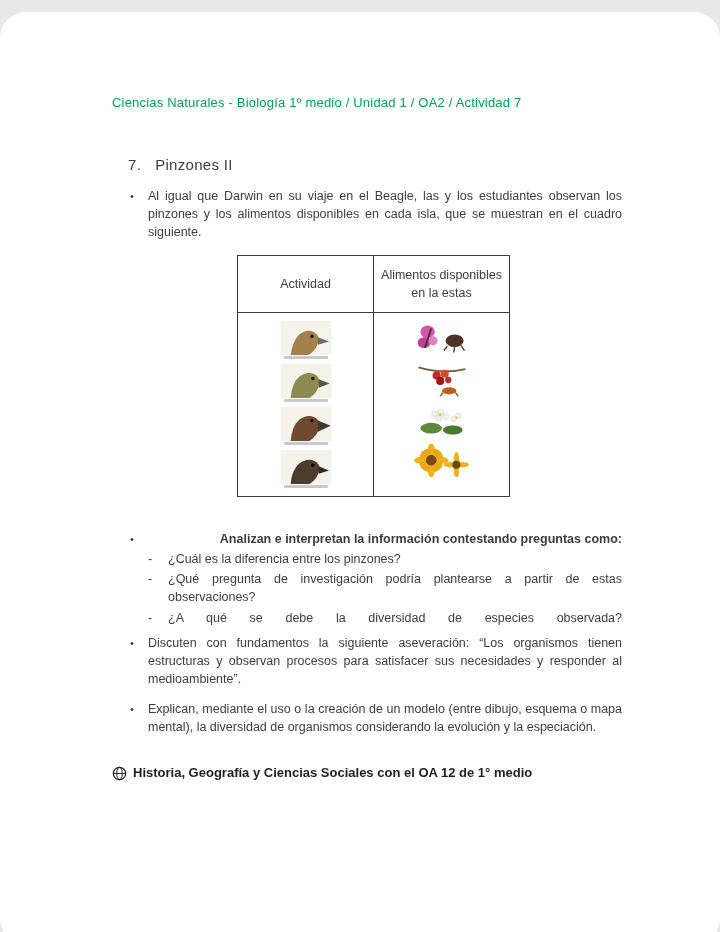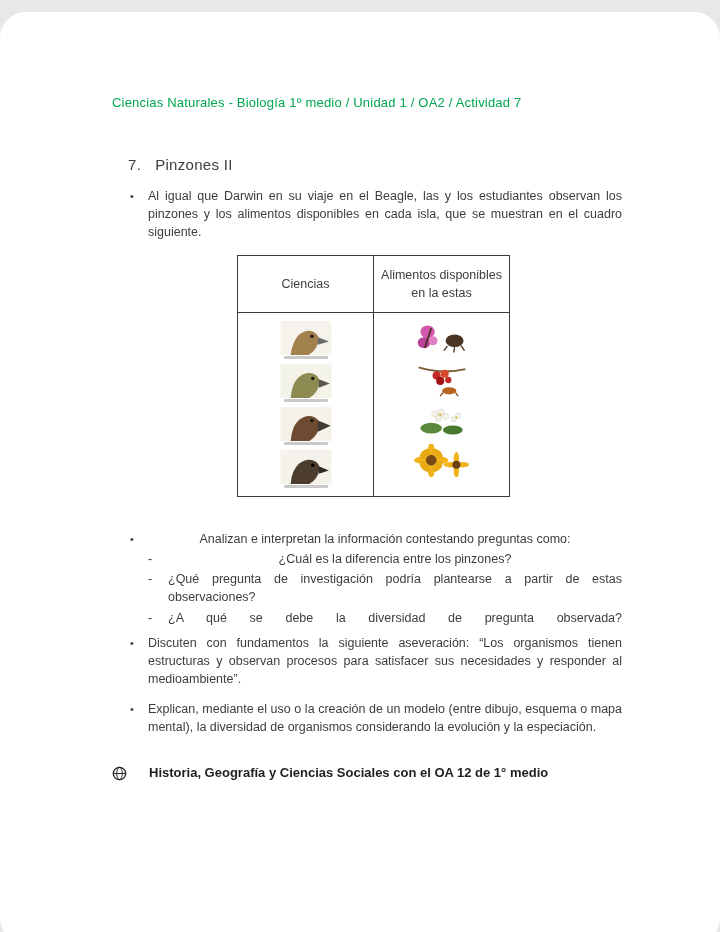--- a/index.html
+++ b/index.html
@@ -24,21 +24,21 @@
     position:absolute;top:142px;left:128px;
     color:#3d3d3d;font-size:15px;letter-spacing:.3px;
   }
   .activity-title .num{margin-right:14px;}
   .block{position:absolute;left:130px;width:492px;}
   .bullet-row{display:flex;}
   .bullet-marker{width:18px;flex:0 0 18px;font-size:11px;line-height:18px;}
   .bullet-text{flex:1;text-align:justify;}
   .sub-item{display:flex;margin-top:2px;}
   .dash-marker{width:20px;flex:0 0 20px;text-align:left;}
-  .sub-text{flex:1;text-align:center;}
+  .sub-text{flex:1;}
   .justify{text-align:justify;}
   .force-justify{text-align:justify;text-align-last:justify;}
   
   .finch-table{
     position:absolute;top:243px;left:237px;
     border-collapse:collapse;
   }
   .finch-table td{
     border:1px solid #3a3a3a;
     width:123px;
@@ -49,21 +49,21 @@
     color:#3d3d3d;
   }
   .finch-table td.hdr{height:48px;vertical-align:middle;padding:4px 6px;}
   .cell-stack{display:flex;flex-direction:column;align-items:center;gap:5px;padding:2px 0;}
   .thumb{display:block;}
   .caption-bar{width:44px;height:3px;background:#c9c9c9;border-radius:1px;margin-top:1px;}
   .figure{display:flex;flex-direction:column;align-items:center;}
   .footer{
     position:absolute;top:752px;left:112px;right:60px;
     font-weight:bold;color:#1f1f1f;font-size:13px;
-    display:flex;align-items:center;gap:22px;
+    display:flex;align-items:center;gap:6px;
   }
   .footer .icon{display:inline-flex;}
 </style>
 </head>
 <body>
 
 <div class="page">
 
   <div class="breadcrumb">Ciencias Naturales - Biología 1º medio / Unidad 1 / OA2 / Actividad 7</div>
 
@@ -74,21 +74,21 @@
   <div class="block" style="top:175px;">
     <div class="bullet-row">
       <span class="bullet-marker">•</span>
       <span class="bullet-text">Al igual que Darwin en su viaje en el Beagle, las y los estudiantes observan los pinzones y los alimentos disponibles en cada isla, que se muestran en el cuadro siguiente.</span>
     </div>
   </div>
 
   <table class="finch-table">
     <tbody>
       <tr>
-        <td class="hdr">Ciencias</td>
+        <td class="hdr">Actividad</td>
         <td class="hdr">Alimentos disponibles en la estas</td>
       </tr>
       <tr>
         <td>
           <div class="cell-stack">
             <div class="figure">
               <svg class="thumb" width="52" height="34" viewBox="0 0 60 40">
                 <rect width="60" height="40" fill="#f6f3ec"></rect>
                 <path d="M12 40 Q14 24 22 16 Q31 9 39 13 Q45 16 45 22 Q43 34 33 40 Z" fill="#a3814c"></path>
                 <path d="M44 19 L57 24 L44 28 Z" fill="#6b6b6b"></path>
@@ -187,33 +187,33 @@
             </svg>
           </div>
         </td>
       </tr>
     </tbody>
   </table>
 
   <div class="block" style="top:518px;">
     <div class="bullet-row">
       <span class="bullet-marker">•</span>
-      <span class="bullet-text" style="text-align:center;">Analizan e interpretan la información contestando preguntas como:</span>
+      <span class="bullet-text" style="text-align:right;font-weight:bold;">Analizan e interpretan la información contestando preguntas como:</span>
     </div>
     <div class="sub-item" style="margin-left:18px;">
       <span class="dash-marker">-</span>
       <span class="sub-text">¿Cuál es la diferencia entre los pinzones?</span>
     </div>
     <div class="sub-item" style="margin-left:18px;">
       <span class="dash-marker">-</span>
       <span class="sub-text justify">¿Qué pregunta de investigación podría plantearse a partir de estas observaciones?</span>
     </div>
     <div class="sub-item" style="margin-left:18px;">
       <span class="dash-marker">-</span>
-      <span class="sub-text force-justify">¿A qué se debe la diversidad de pregunta observada?</span>
+      <span class="sub-text force-justify">¿A qué se debe la diversidad de especies observada?</span>
     </div>
   </div>
 
   <div class="block" style="top:622px;">
     <div class="bullet-row">
       <span class="bullet-marker">•</span>
       <span class="bullet-text">Discuten con fundamentos la siguiente aseveración: “Los organismos tienen estructuras y observan procesos para satisfacer sus necesidades y responder al medioambiente”.</span>
     </div>
   </div>
 

